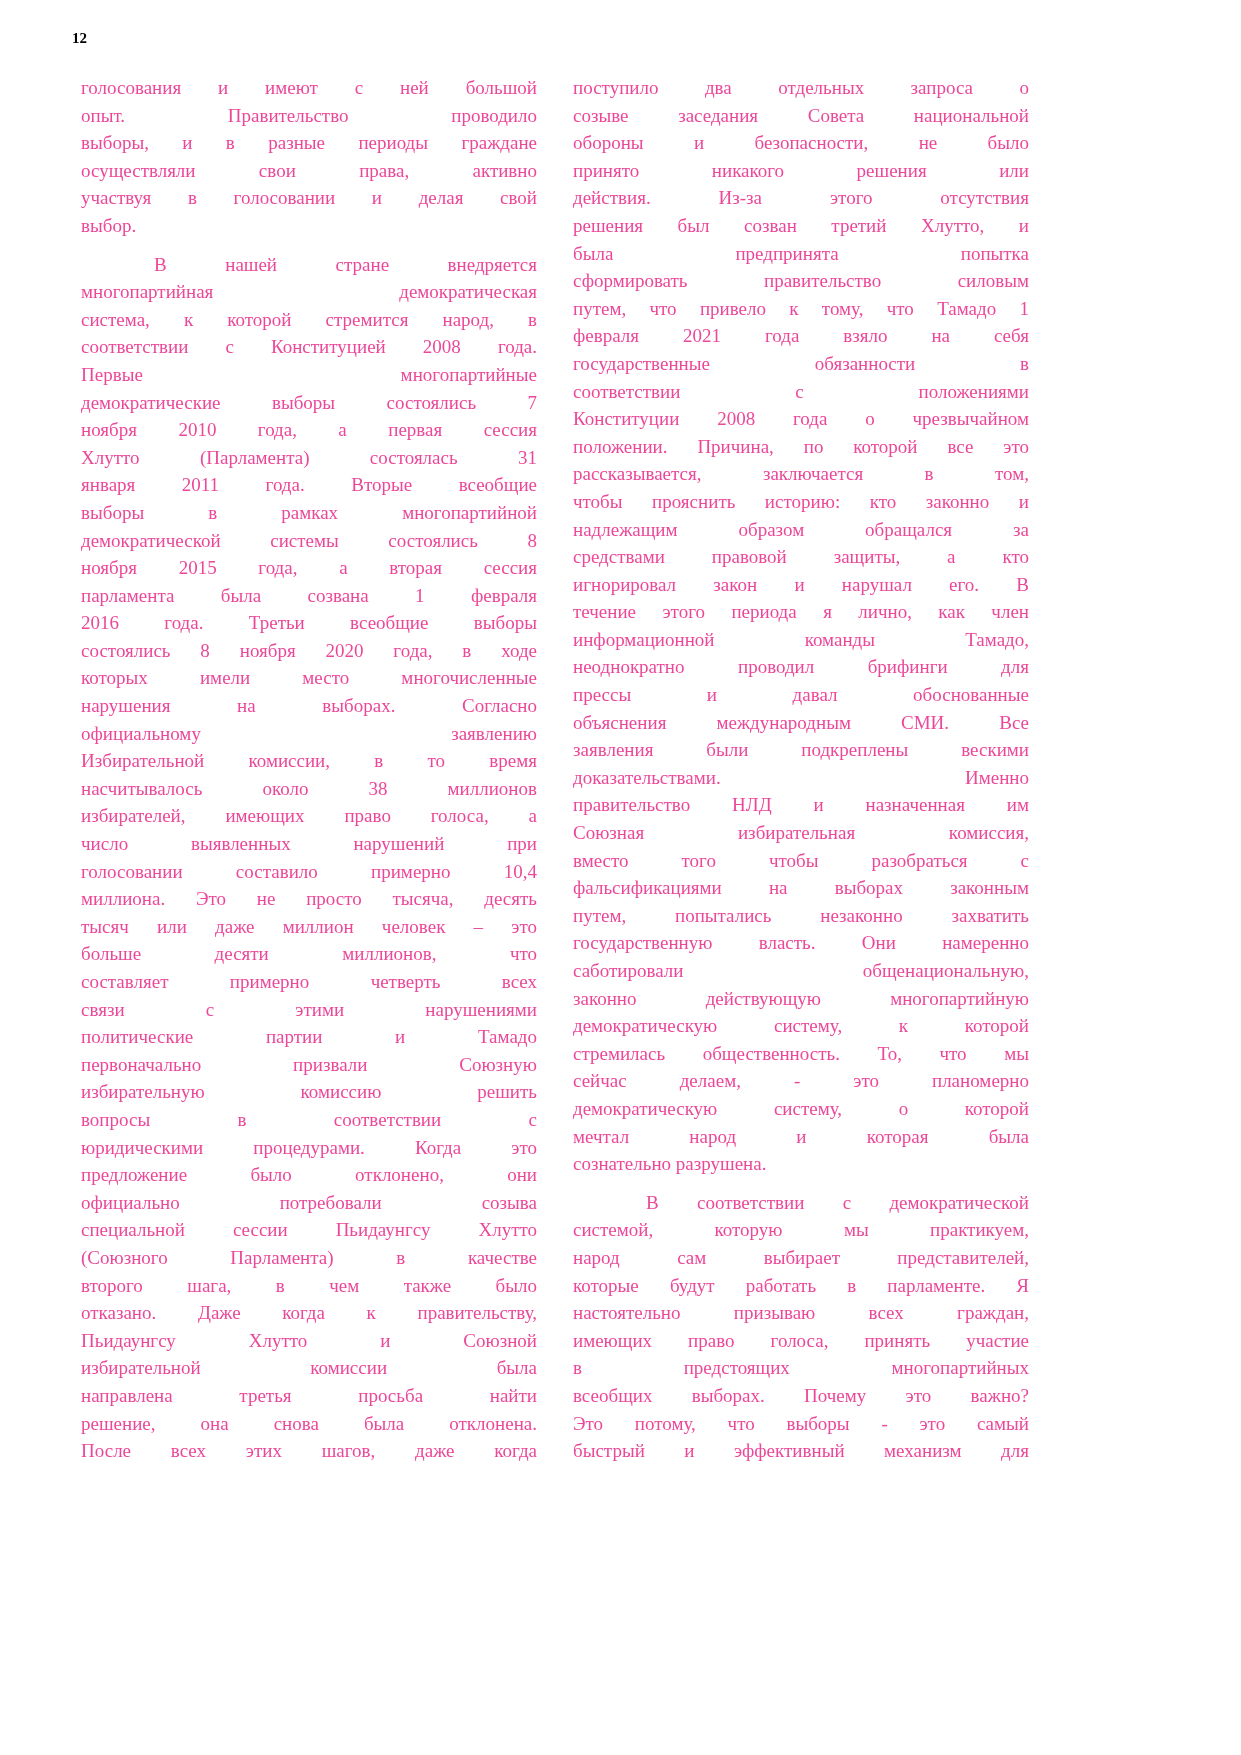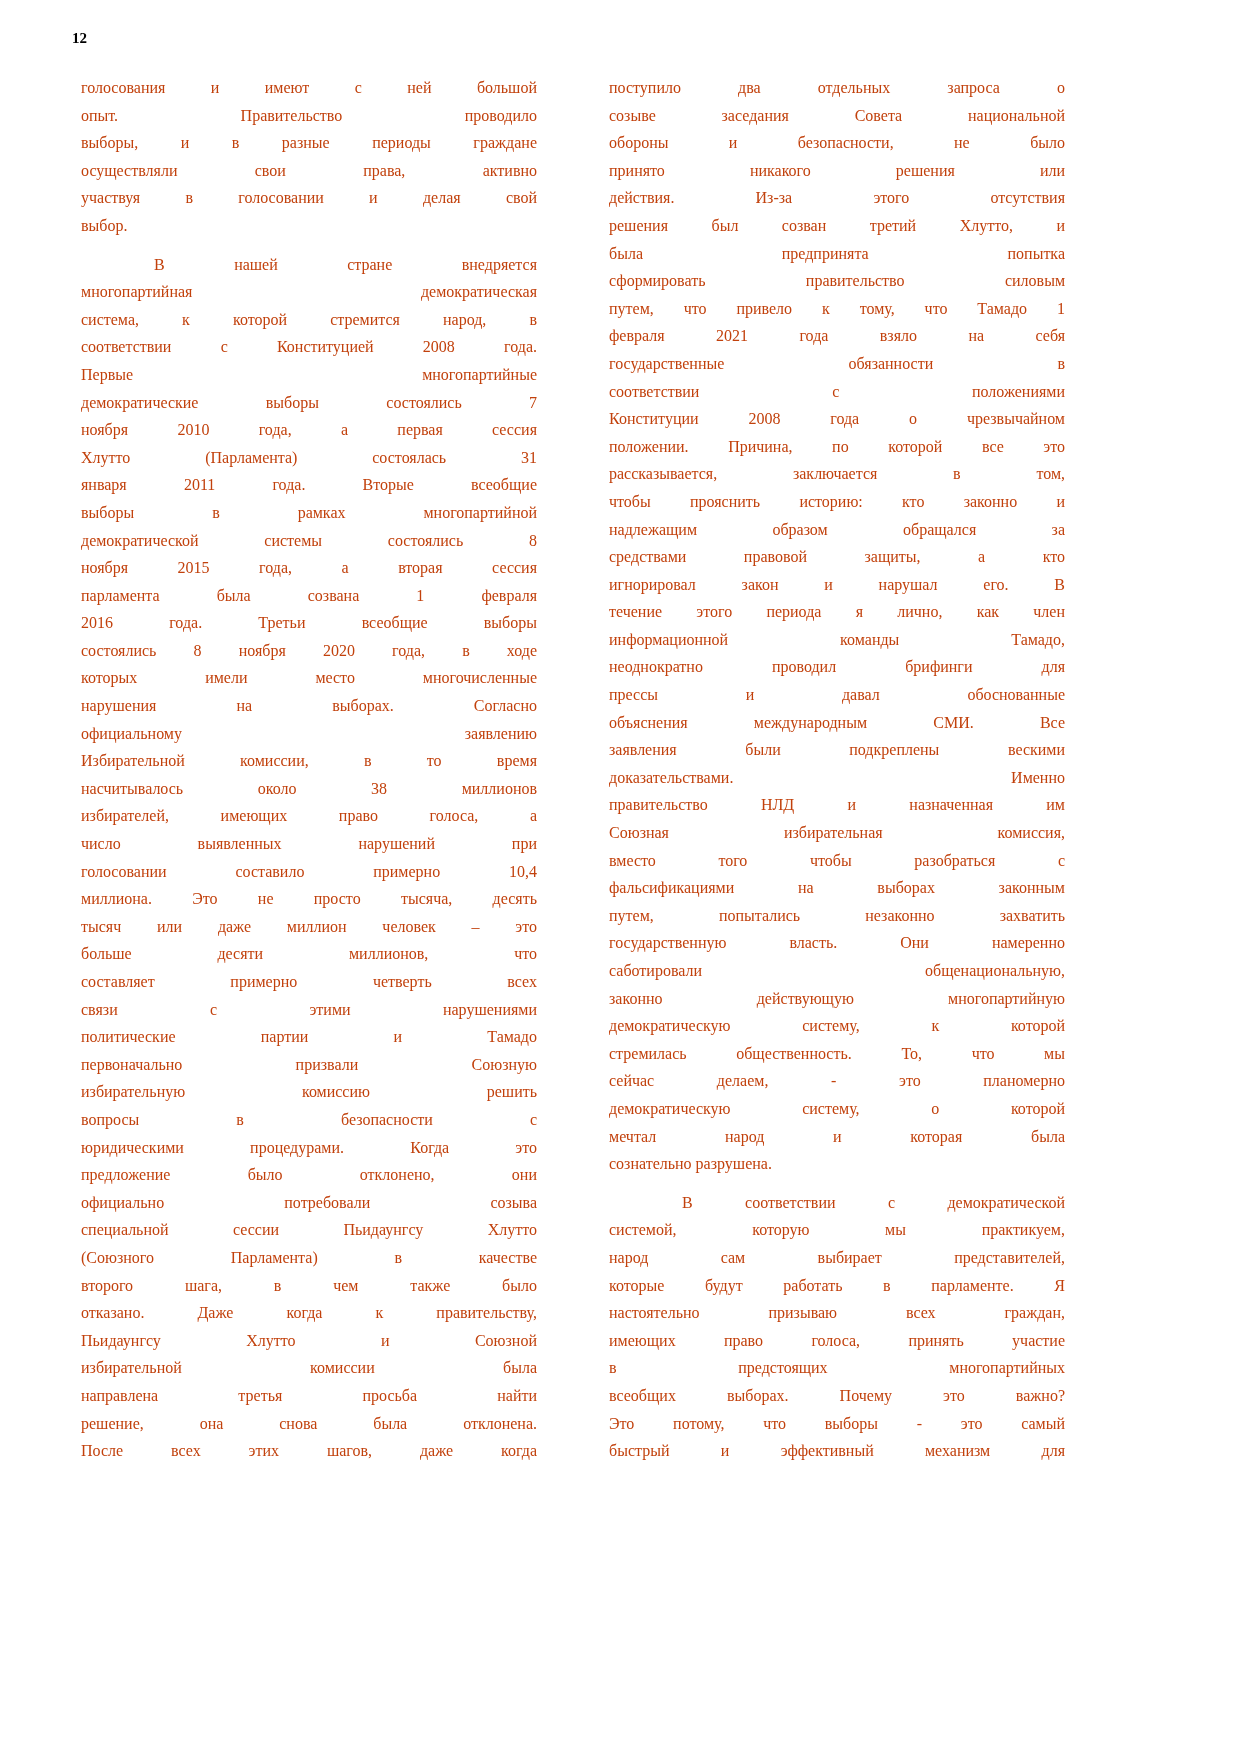--- a/index.html
+++ b/index.html
@@ -3,25 +3,25 @@
 <meta charset="utf-8">
 <style>
   html, body { margin: 0; padding: 0; background: #ffffff; }
   body { width: 1241px; height: 1755px; position: relative; overflow: hidden; }
   .page-number {
     position: absolute; left: 72px; top: 30px;
     font-family: "Liberation Serif", serif; font-weight: bold; font-size: 15px; color: #000;
   }
   .column {
     position: absolute; top: 74px; width: 456px;
-    font-family: "Liberation Serif", serif; font-size: 16px; color: #c2410c;
+    font-family: "Liberation Serif", serif; font-size: 19px; color: #ec4899;
     line-height: 27.6px;
   }
   .col-left { left: 81px; }
-  .col-right { left: 573px; margin-left: 36px; }
+  .col-right { left: 573px; }
   .para { margin: 0 0 11px 0; }
   .line {
     display: block; height: 27.6px; white-space: nowrap;
     text-align: justify; text-align-last: justify;
   }
   .line.last { text-align-last: left; }
   .line.indent { padding-left: 73px; }
 </style>
 </head>
 <body>
@@ -62,21 +62,21 @@
       <span class="line">число выявленных нарушений при</span>
       <span class="line">голосовании составило примерно 10,4</span>
       <span class="line">миллиона. Это не просто тысяча, десять</span>
       <span class="line">тысяч или даже миллион человек – это</span>
       <span class="line">больше десяти миллионов, что</span>
       <span class="line">составляет примерно четверть всех</span>
       <span class="line">связи с этими нарушениями</span>
       <span class="line">политические партии и Тамадо</span>
       <span class="line">первоначально призвали Союзную</span>
       <span class="line">избирательную комиссию решить</span>
-      <span class="line">вопросы в безопасности с</span>
+      <span class="line">вопросы в соответствии с</span>
       <span class="line">юридическими процедурами. Когда это</span>
       <span class="line">предложение было отклонено, они</span>
       <span class="line">официально потребовали созыва</span>
       <span class="line">специальной сессии Пьидаунгсу Хлутто</span>
       <span class="line">(Союзного Парламента) в качестве</span>
       <span class="line">второго шага, в чем также было</span>
       <span class="line">отказано. Даже когда к правительству,</span>
       <span class="line">Пьидаунгсу Хлутто и Союзной</span>
       <span class="line">избирательной комиссии была</span>
       <span class="line">направлена третья просьба найти</span>

